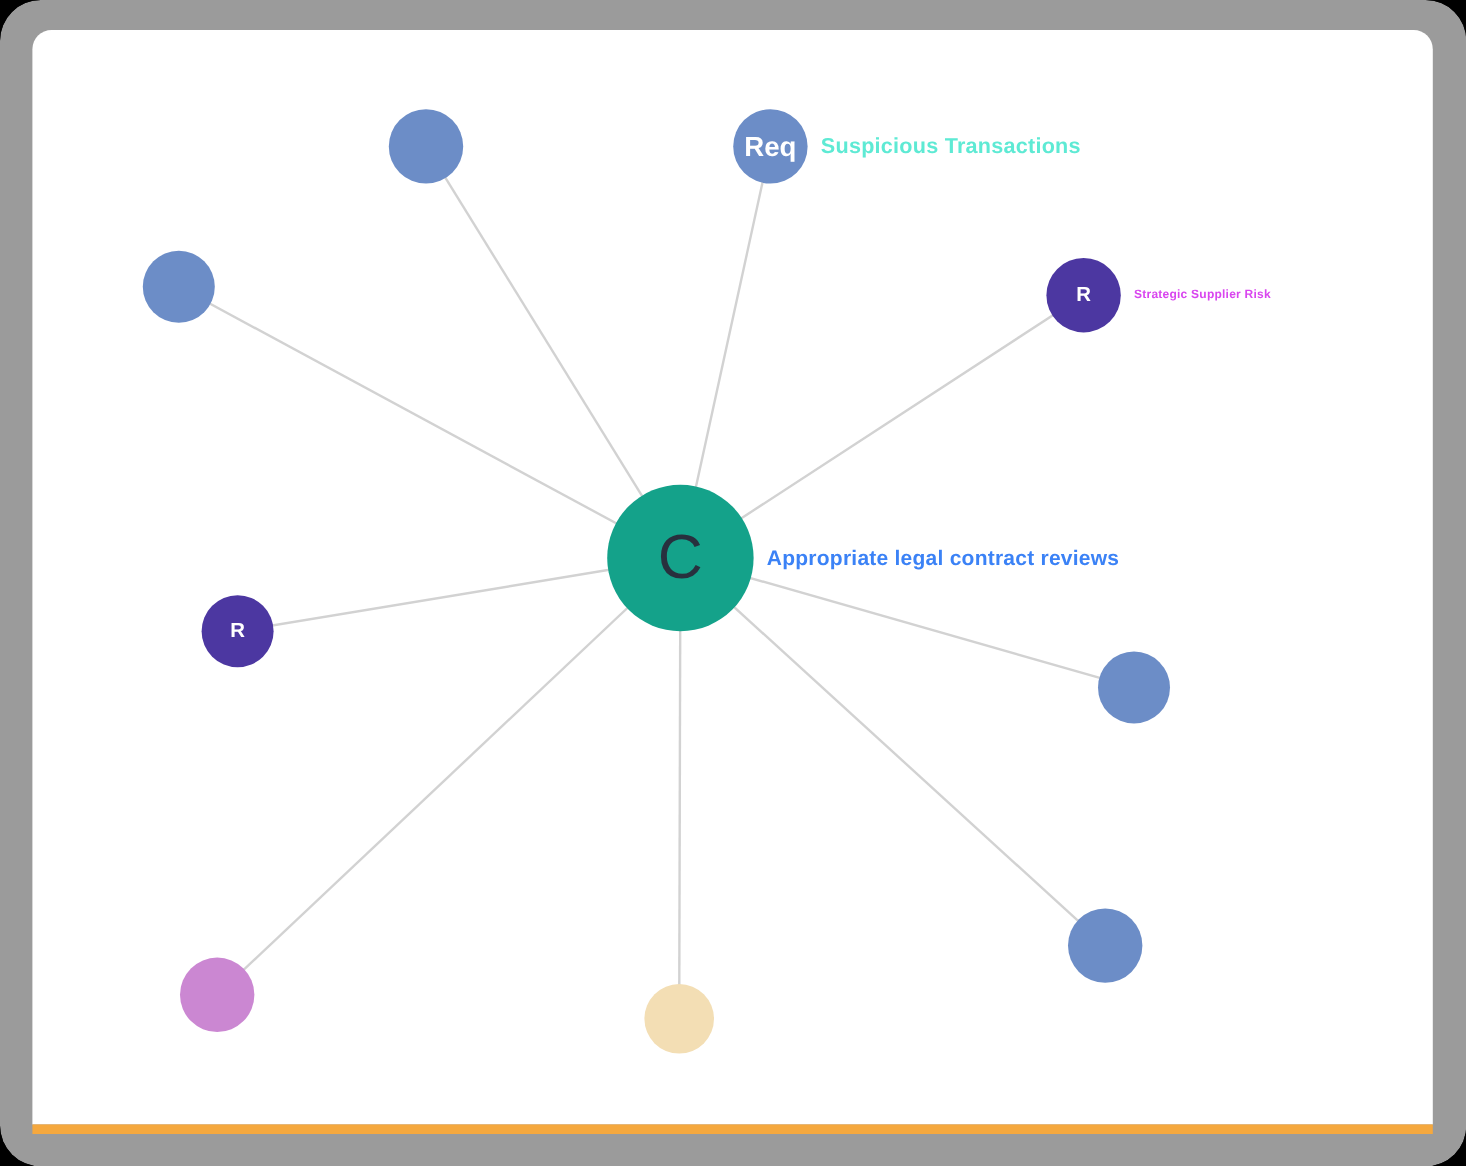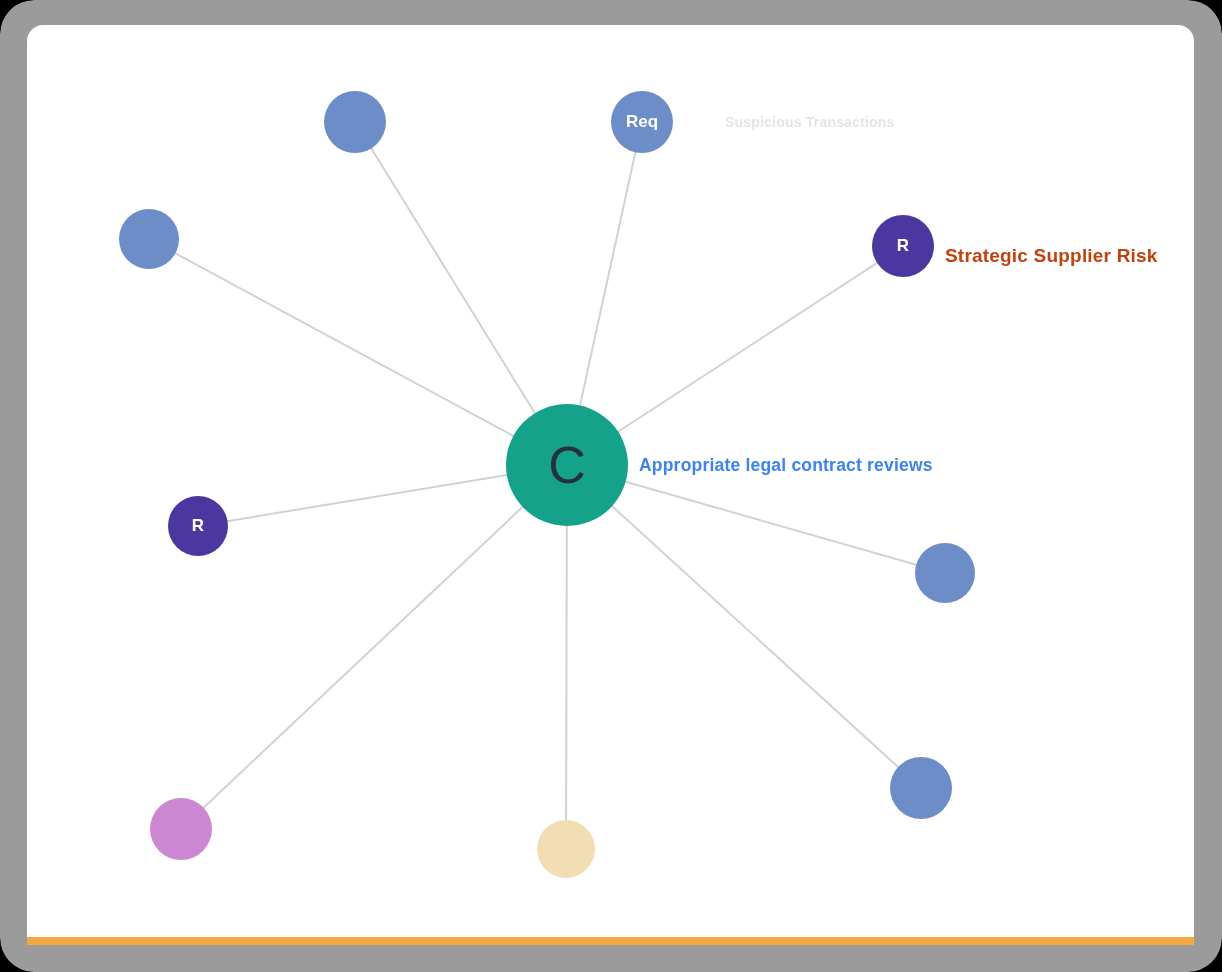--- a/index.html
+++ b/index.html
@@ -75,28 +75,28 @@
       <line x1="567" y1="465" x2="903" y2="246" stroke="#d2d2d2" stroke-width="2"></line>
       <line x1="567" y1="465" x2="149" y2="239" stroke="#d2d2d2" stroke-width="2"></line>
       <line x1="567" y1="465" x2="198" y2="526" stroke="#d2d2d2" stroke-width="2"></line>
       <line x1="567" y1="465" x2="945" y2="573" stroke="#d2d2d2" stroke-width="2"></line>
       <line x1="567" y1="465" x2="921" y2="788" stroke="#d2d2d2" stroke-width="2"></line>
       <line x1="567" y1="465" x2="181" y2="829" stroke="#d2d2d2" stroke-width="2"></line>
       <line x1="567" y1="465" x2="566" y2="849" stroke="#d2d2d2" stroke-width="2"></line>
     </svg>
   <div id="node-layer">
       <div class="node" style="left: 324px; top: 91px; width: 62px; height: 62px; background: rgb(108, 141, 199); color: rgb(255, 255, 255); font-size: 17px;"></div>
-      <div class="node" style="left: 611px; top: 91px; width: 62px; height: 62px; background: rgb(108, 141, 199); color: rgb(255, 255, 255); font-size: 17px;">
+      <div class="node" style="left: 611px; top: 91px; width: 62px; height: 62px; background: rgb(108, 141, 199); color: rgb(255, 255, 255); font-size: 23px;">
         <span>Req</span>
       </div>
-      <div class="node-label" style="left: 684px; top: 122px; color: #e5e5e5; font-size: 14px; margin-left: 41px;">Suspicious Transactions</div>
+      <div class="node-label" style="left: 684px; top: 122px; color: #5eead4; font-size: 18px;">Suspicious Transactions</div>
       <div class="node" style="left: 872px; top: 215px; width: 62px; height: 62px; background: rgb(76, 55, 161); color: rgb(255, 255, 255); font-size: 17px;">
         <span>R</span>
       </div>
-      <div class="node-label" style="left: 945px; top: 256px; color: #c2410c; font-size: 19px;">Strategic Supplier Risk</div>
+      <div class="node-label" style="left: 945px; top: 246px; color: #d946ef; font-size: 10px;">Strategic Supplier Risk</div>
       <div class="node" style="left: 119px; top: 209px; width: 60px; height: 60px; background: rgb(108, 141, 199); color: rgb(255, 255, 255); font-size: 17px;"></div>
       <div class="node" style="left: 168px; top: 496px; width: 60px; height: 60px; background: rgb(76, 55, 161); color: rgb(255, 255, 255); font-size: 17px;">
         <span>R</span>
       </div>
       <div class="node-label" style="left: 239px; top: 526px; color: #ffffff; font-size: 14px;">Contract Risk</div>
       <div class="node" style="left: 915px; top: 543px; width: 60px; height: 60px; background: rgb(108, 141, 199); color: rgb(255, 255, 255); font-size: 17px;"></div>
       <div class="node" style="left: 890px; top: 757px; width: 62px; height: 62px; background: rgb(108, 141, 199); color: rgb(255, 255, 255); font-size: 17px;"></div>
       <div class="node" style="left: 150px; top: 798px; width: 62px; height: 62px; background: rgb(203, 135, 210); color: rgb(255, 255, 255); font-size: 17px;"></div>
       <div class="node" style="left: 537px; top: 820px; width: 58px; height: 58px; background: rgb(243, 222, 180); color: rgb(255, 255, 255); font-size: 17px;"></div>
       <div class="node center-node" style="left: 506px; top: 404px; width: 122px; height: 122px; background: rgb(20, 162, 138); color: rgb(40, 48, 62); font-size: 52px;">

